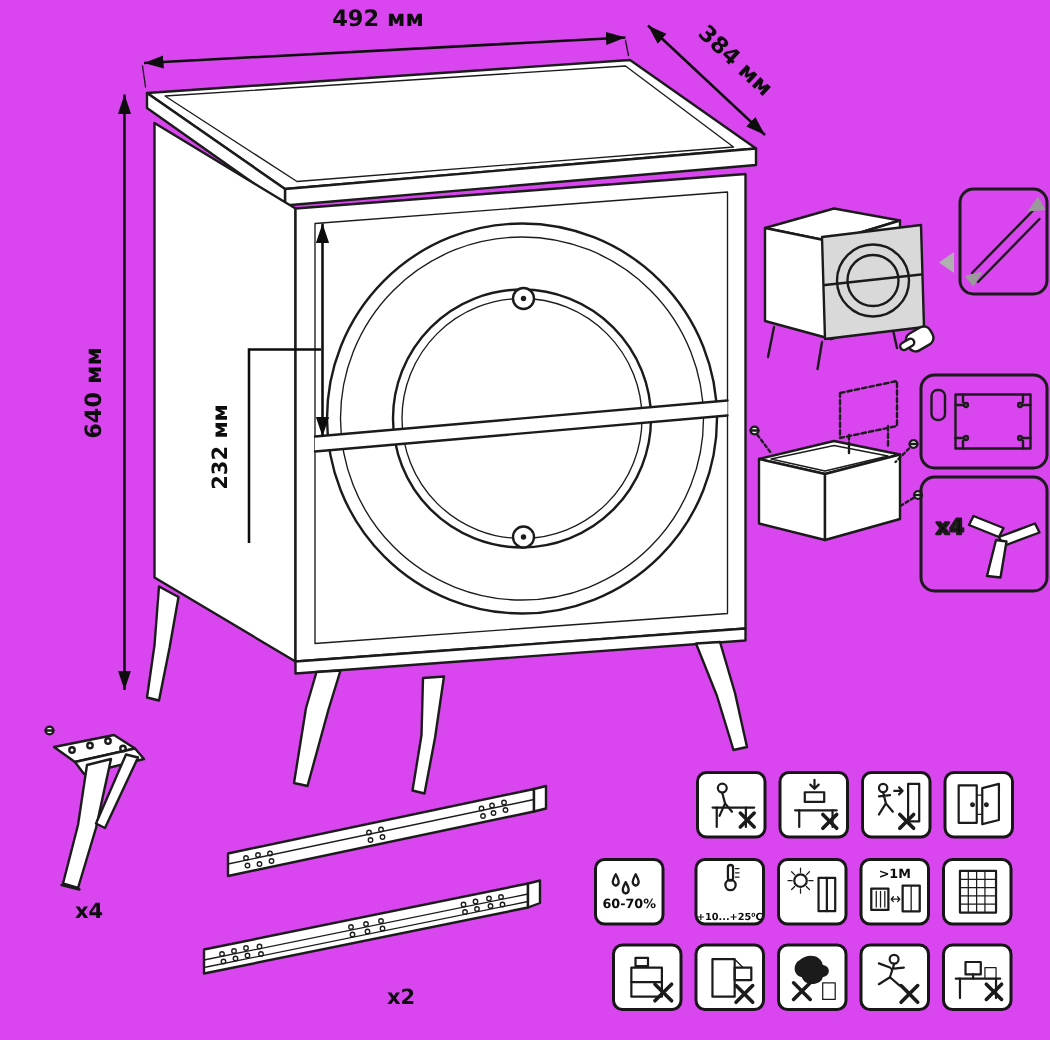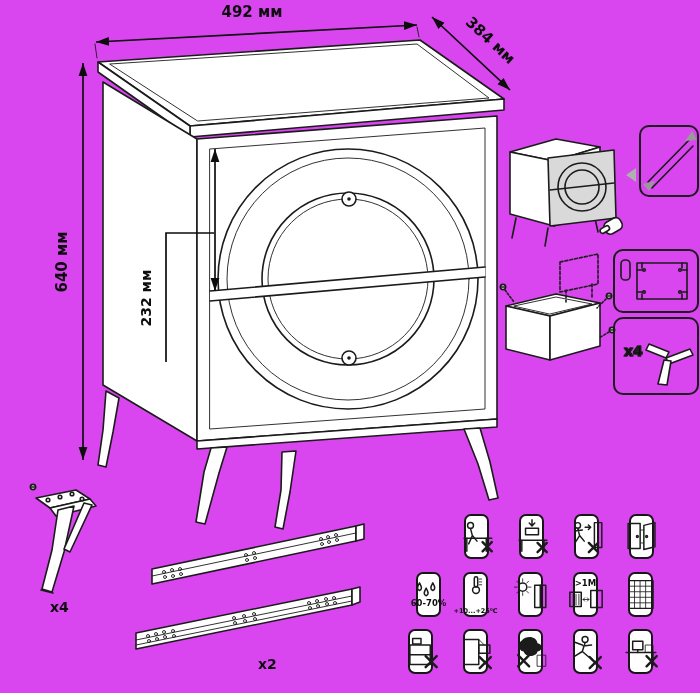--- a/index.html
+++ b/index.html
@@ -6,21 +6,21 @@
   html,body { width:700px; height:693px; }
   body { background:#ffffff; font-family:"DejaVu Sans", sans-serif; position:relative; overflow:hidden; }
   .canvas { position:absolute; left:0; top:0; width:700px; height:693px; background:#d946ef; }
   .main-svg { position:absolute; left:0; top:0; }
   .dim { font-family:"DejaVu Sans", sans-serif; font-weight:700; font-size:15px; fill:#0d0d0d; }
   .dim-sm { font-size:14px; }
   .qty { font-family:"DejaVu Sans", sans-serif; font-weight:700; font-size:14px; fill:#0d0d0d; }
   .dimline { stroke:#0d0d0d; stroke-width:1.7; fill:none; }
   .art { stroke:#1b1b1b; stroke-width:1.6; fill:none; stroke-linejoin:round; stroke-linecap:round; }
   .thin { stroke-width:0.9; }
-  .cell { position:absolute; width:25px; height:45px; background:#fff; border:2.5px solid #161616;
+  .cell { position:absolute; width:47px; height:45px; background:#fff; border:2.5px solid #161616;
           border-radius:7px; display:flex; flex-direction:column; align-items:center;
           justify-content:center; gap:1px; padding:1px; }
   .cell-label { font-size:8.5px; font-weight:700; color:#0d0d0d; line-height:1; white-space:nowrap; }
   .cell-label.tiny { font-size:6.5px; }
   .pict { display:block; stroke:#1b1b1b; fill:none; stroke-width:1.6; stroke-linecap:round; stroke-linejoin:round; }
   .pict .x { stroke-width:2.6; }
   .pict .fine { stroke-width:0.9; }
   .pict .fill { fill:#1b1b1b; stroke:none; }
 </style>
 </head>
@@ -268,21 +268,21 @@
   <div class="cell" style="left:629px; top:514px;">
     <svg class="pict" width="38" height="37" viewBox="0 0 40 40">
       <rect x="5" y="6" width="13" height="27"></rect>
       <polygon points="22,8 34,5 34,31 22,34"></polygon>
       <circle cx="15" cy="20" r="1"></circle>
         <circle cx="25" cy="20" r="1"></circle>
       <path class="fine" d="M18.5 13 L21.5 13 M18.5 27 L21.5 27"></path>
     </svg>
   </div>
 
-  <div class="cell" style="left:416px; top:572px;">
+  <div class="cell" style="left:396px; top:572px;">
     <svg class="pict" width="38" height="17" viewBox="0 0 40 17">
       <path d="M10 1.5 C7.5 6 7 8.5 10 9.5 C13 8.5 12.5 6 10 1.5 Z"></path>
       <path d="M24 1.5 C21.5 6 21 8.5 24 9.5 C27 8.5 26.5 6 24 1.5 Z"></path>
       <path d="M17 7 C14.5 11.5 14 14 17 15 C20 14 19.5 11.5 17 7 Z"></path>
     </svg>
     <span class="cell-label">60-70%</span>
   </div>
   <div class="cell" style="left:463px; top:572px;gap:13px;">
     <svg class="pict" width="38" height="20" viewBox="0 0 40 20">
       <rect x="18.2" y="1.5" width="3.6" height="11" rx="1.8"></rect>

